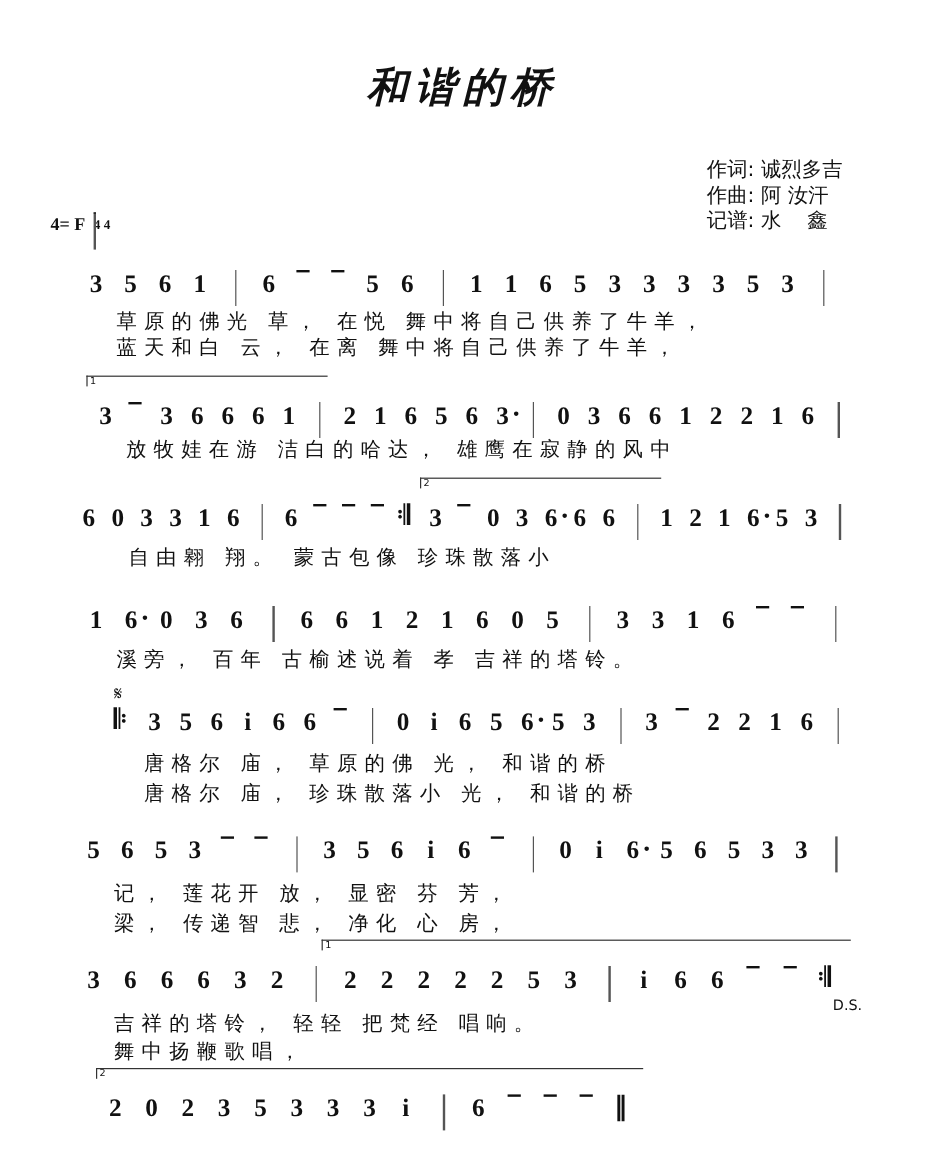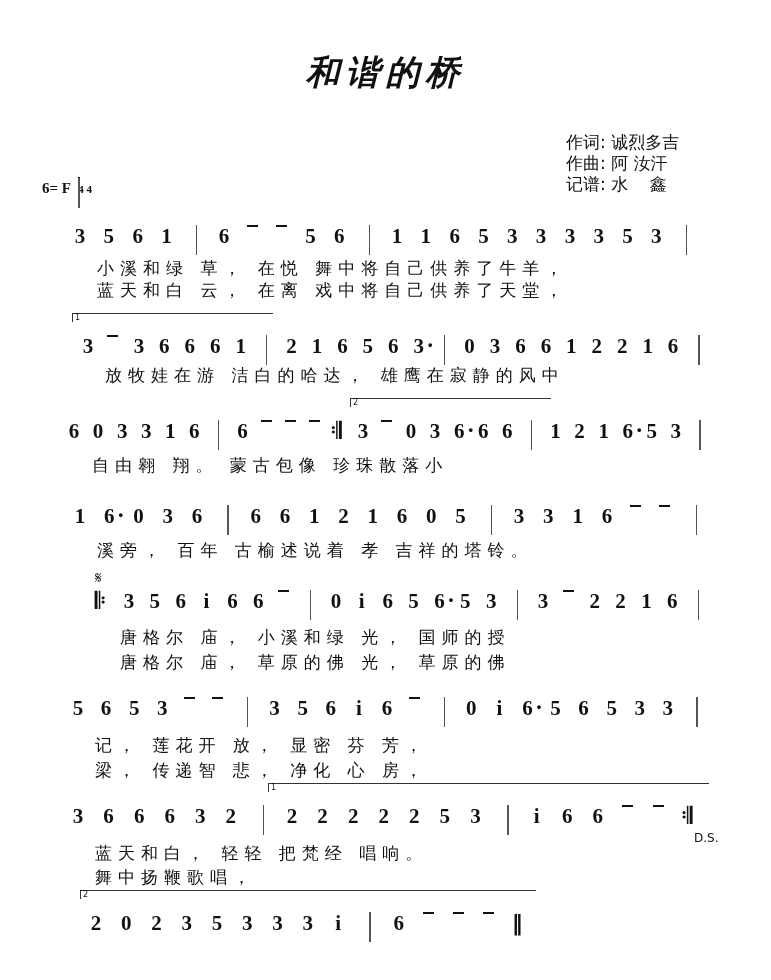--- a/index.html
+++ b/index.html
@@ -1,19 +1,19 @@
 <!DOCTYPE html>
 <html><head>
 <meta charset="utf-8">
 <style>
   html,body{margin:0;padding:0;background:#fff;}
   body{width:771px;height:980px;position:relative;overflow:hidden;font-family:"DejaVu Serif",serif;color:#111;}
   .title{position:absolute;left:0;top:50px;width:771px;text-align:center;font-family:"DejaVu Serif",serif;font-size:34px;font-weight:bold;letter-spacing:6px;font-style:italic;}
   .credits{position:absolute;left:566px;top:132px;font-family:"DejaVu Sans",sans-serif;font-size:17px;line-height:21px;}
-  .credit-row{white-space:pre;}
+  .credit-row{white-space:pre;margin-left:23px;}
   .key{position:absolute;left:42px;top:180px;font-family:"Liberation Serif",serif;font-weight:bold;font-size:15px;}
   .tsig{display:inline-block;vertical-align:middle;text-align:center;font-size:11px;line-height:9px;margin-left:4px;}
   .tsig .bar{display:block;border-top:1px solid #111;margin:1px 0;}
   .note{position:absolute;width:16px;text-align:center;font-family:"Liberation Serif",serif;font-weight:bold;font-size:21px;line-height:22px;top:0;}
   .aug{position:absolute;font-weight:bold;font-size:20px;top:0;}
   .dash{position:absolute;top:10px;width:11px;height:2px;background:#111;}
   .bar{position:absolute;top:-4px;width:1.5px;height:30px;background:#555;}
   .lyric{position:absolute;font-family:"DejaVu Sans",sans-serif;font-size:17px;line-height:20px;letter-spacing:0;}
   .volta{position:absolute;border-top:1.2px solid #333;border-left:1.2px solid #333;height:8px;}
   .volta span{position:absolute;left:2px;top:-1px;font-size:8px;font-family:"DejaVu Sans",sans-serif;}
@@ -26,21 +26,21 @@
 
 <div class="title">和谐的桥</div>
 
 <div class="credits">
   <div class="credit-row"><span>作词:</span> <span>诚烈多吉</span></div>
   <div class="credit-row"><span>作曲:</span> <span>阿 汝汗</span></div>
   <div class="credit-row"><span>记谱:</span> <span>水    鑫</span></div>
 </div>
 
 <div class="key">
-  <span>6= F</span>
+  <span>4= F</span>
   <span class="tsig">
     <span>4</span>
     <span class="bar"></span>
     <span>4</span>
   </span>
 </div>
 
 <div id="score">
     <div class="note" style="left: 72px; top: 225px;">3</div>
     <div class="note" style="left: 100.818px; top: 225px;">5</div>
@@ -57,22 +57,22 @@
     <div class="note" style="left: 417.818px; top: 225px;">1</div>
     <div class="note" style="left: 446.636px; top: 225px;">6</div>
     <div class="note" style="left: 475.455px; top: 225px;">5</div>
     <div class="note" style="left: 504.273px; top: 225px;">3</div>
     <div class="note" style="left: 533.091px; top: 225px;">3</div>
     <div class="note" style="left: 561.909px; top: 225px;">3</div>
     <div class="note" style="left: 590.727px; top: 225px;">3</div>
     <div class="note" style="left: 619.545px; top: 225px;">5</div>
     <div class="note" style="left: 648.364px; top: 225px;">3</div>
     <div class="bar" style="left: 685.827px; top: 225px;"></div>
-    <div class="lyric" style="left: 97px; top: 258px; white-space: pre; letter-spacing: 6px;">小溪和绿 草， 在悦 舞中将自己供养了牛羊，</div>
-    <div class="lyric" style="left: 97px; top: 280px; white-space: pre; letter-spacing: 6px;">蓝天和白 云， 在离 戏中将自己供养了天堂，</div>
+    <div class="lyric" style="left: 97px; top: 258px; white-space: pre; letter-spacing: 6px;">草原的佛光 草， 在悦 舞中将自己供养了牛羊，</div>
+    <div class="lyric" style="left: 97px; top: 280px; white-space: pre; letter-spacing: 6px;">蓝天和白 云， 在离 舞中将自己供养了牛羊，</div>
     <div class="volta" style="left: 72px; top: 313px; width: 200px;">
       <span>1</span>
     </div>
     <div class="note" style="left: 80px; top: 335px;">3</div>
     <div class="dash" style="left: 107.44px; top: 335px;"></div>
     <div class="note" style="left: 130.88px; top: 335px;">3</div>
     <div class="note" style="left: 156.32px; top: 335px;">6</div>
     <div class="note" style="left: 181.76px; top: 335px;">6</div>
     <div class="note" style="left: 207.2px; top: 335px;">6</div>
     <div class="note" style="left: 232.64px; top: 335px;">1</div>
@@ -121,21 +121,21 @@
     <div class="note" style="left: 499.333px; top: 420px;">6</div>
     <div class="bar" style="left: 530.63px; top: 420px;"></div>
     <div class="note" style="left: 547.481px; top: 420px;">1</div>
     <div class="note" style="left: 571.556px; top: 420px;">2</div>
     <div class="note" style="left: 595.63px; top: 420px;">1</div>
     <div class="note" style="left: 619.704px; top: 420px;">6</div>
     <div class="aug" style="left: 635.704px; top: 418px;">·</div>
     <div class="note" style="left: 643.778px; top: 420px;">5</div>
     <div class="note" style="left: 667.852px; top: 420px;">3</div>
     <div class="bar" style="left: 699.148px; top: 420px;"></div>
-    <div class="lyric" style="left: 92px; top: 455px; white-space: pre; letter-spacing: 6px;">自由翱 翔。 蒙古包像 珍珠散落小</div>
+    <div class="lyric" style="left: 107px; top: 455px; white-space: pre; letter-spacing: 6px;">自由翱 翔。 蒙古包像 珍珠散落小</div>
     <div class="note" style="left: 72px; top: 505px;">1</div>
     <div class="note" style="left: 101.273px; top: 505px;">6</div>
     <div class="aug" style="left: 117.273px; top: 503px;">·</div>
     <div class="note" style="left: 130.545px; top: 505px;">0</div>
     <div class="note" style="left: 159.818px; top: 505px;">3</div>
     <div class="note" style="left: 189.091px; top: 505px;">6</div>
     <div class="bar" style="left: 227.145px; top: 505px;"></div>
     <div class="note" style="left: 247.636px; top: 505px;">6</div>
     <div class="note" style="left: 276.909px; top: 505px;">6</div>
     <div class="note" style="left: 306.182px; top: 505px;">1</div>
@@ -172,22 +172,22 @@
     <div class="note" style="left: 457.25px; top: 590px;">5</div>
     <div class="note" style="left: 483.125px; top: 590px;">3</div>
     <div class="bar" style="left: 516.763px; top: 590px;"></div>
     <div class="note" style="left: 534.875px; top: 590px;">3</div>
     <div class="dash" style="left: 562.75px; top: 590px;"></div>
     <div class="note" style="left: 586.625px; top: 590px;">2</div>
     <div class="note" style="left: 612.5px; top: 590px;">2</div>
     <div class="note" style="left: 638.375px; top: 590px;">1</div>
     <div class="note" style="left: 664.25px; top: 590px;">6</div>
     <div class="bar" style="left: 697.888px; top: 590px;"></div>
-    <div class="lyric" style="left: 120px; top: 627px; white-space: pre; letter-spacing: 6px;">唐格尔 庙， 小溪和绿 光， 国师的授</div>
-    <div class="lyric" style="left: 120px; top: 652px; white-space: pre; letter-spacing: 6px;">唐格尔 庙， 草原的佛 光， 草原的佛</div>
+    <div class="lyric" style="left: 120px; top: 627px; white-space: pre; letter-spacing: 6px;">唐格尔 庙， 草原的佛 光， 和谐的桥</div>
+    <div class="lyric" style="left: 120px; top: 652px; white-space: pre; letter-spacing: 6px;">唐格尔 庙， 珍珠散落小 光， 和谐的桥</div>
     <div class="note" style="left: 70px; top: 697px;">5</div>
     <div class="note" style="left: 98.087px; top: 697px;">6</div>
     <div class="note" style="left: 126.174px; top: 697px;">5</div>
     <div class="note" style="left: 154.261px; top: 697px;">3</div>
     <div class="dash" style="left: 184.348px; top: 697px;"></div>
     <div class="dash" style="left: 212.435px; top: 697px;"></div>
     <div class="bar" style="left: 246.948px; top: 697px;"></div>
     <div class="note" style="left: 266.609px; top: 697px;">3</div>
     <div class="note" style="left: 294.696px; top: 697px;">5</div>
     <div class="note" style="left: 322.783px; top: 697px;">6</div>
@@ -224,21 +224,21 @@
     <div class="note" style="left: 406.286px; top: 805px;">2</div>
     <div class="note" style="left: 436.857px; top: 805px;">5</div>
     <div class="note" style="left: 467.429px; top: 805px;">3</div>
     <div class="bar" style="left: 507.171px; top: 805px;"></div>
     <div class="note" style="left: 528.571px; top: 805px;">i</div>
     <div class="note" style="left: 559.143px; top: 805px;">6</div>
     <div class="note" style="left: 589.714px; top: 805px;">6</div>
     <div class="dash" style="left: 622.286px; top: 805px;"></div>
     <div class="dash" style="left: 652.857px; top: 805px;"></div>
     <div class="repeat" style="left: 681.429px; top: 803px; font-size: 22px;">𝄇</div>
-    <div class="lyric" style="left: 95px; top: 843px; white-space: pre; letter-spacing: 6px;">蓝天和白， 轻轻 把梵经 唱响。</div>
+    <div class="lyric" style="left: 95px; top: 843px; white-space: pre; letter-spacing: 6px;">吉祥的塔铃， 轻轻 把梵经 唱响。</div>
     <div class="lyric" style="left: 95px; top: 867px; white-space: pre; letter-spacing: 6px;">舞中扬鞭歌唱，</div>
     <div class="ds" style="left: 694px; top: 831px;">D.S.</div>
     <div class="volta" style="left: 80px; top: 890px; width: 455px;">
       <span>2</span>
     </div>
     <div class="note" style="left: 88px; top: 912px;">2</div>
     <div class="note" style="left: 118.267px; top: 912px;">0</div>
     <div class="note" style="left: 148.533px; top: 912px;">2</div>
     <div class="note" style="left: 178.8px; top: 912px;">3</div>
     <div class="note" style="left: 209.067px; top: 912px;">5</div>

